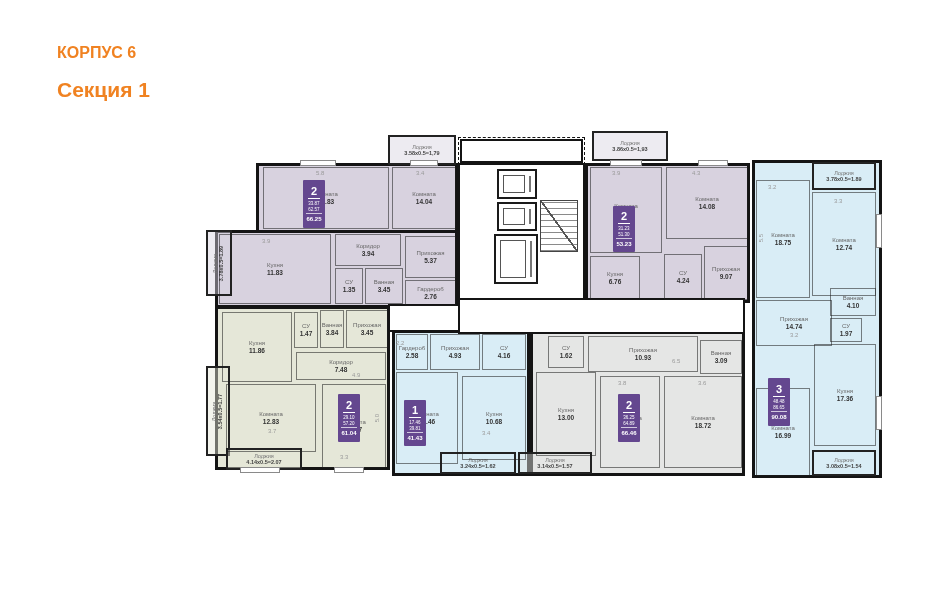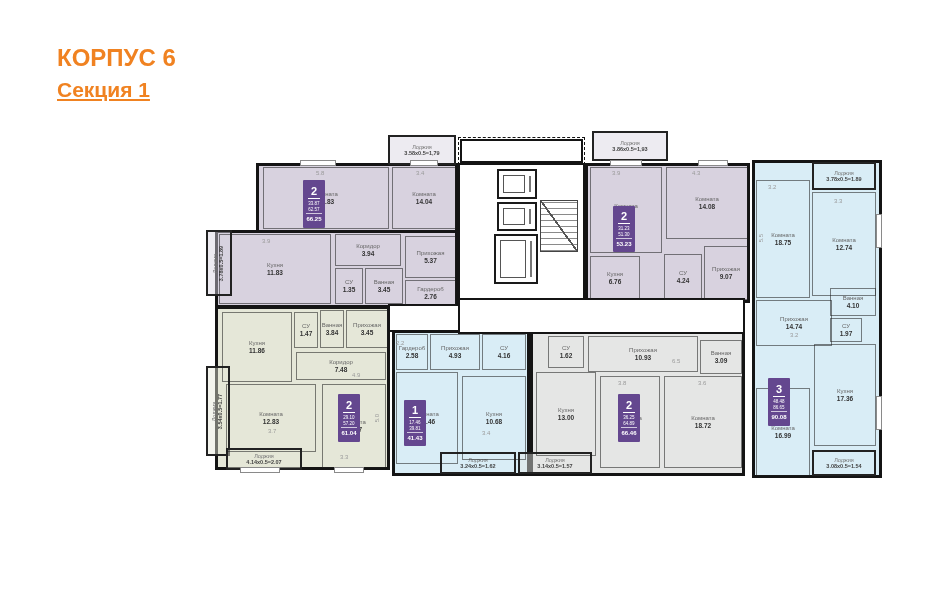--- a/index.html
+++ b/index.html
@@ -1,19 +1,19 @@
 <!DOCTYPE html>
 <html><head>
 <meta charset="utf-8">
 <style>
   html,body{margin:0;padding:0;background:#fff;}
   #stage{position:relative;width:941px;height:600px;background:#ffffff;overflow:hidden;
          font-family:"Liberation Sans",sans-serif;}
-  .t1{position:absolute;left:57px;top:44px;font-size:24px;font-weight:bold;color:#f08221;text-align:center;}
-  .t2{position:absolute;left:57px;top:78px;font-size:21px;font-weight:bold;color:#f08221;text-decoration:underline;}
+  .t1{position:absolute;left:57px;top:44px;font-size:16px;font-weight:bold;color:#f08221;text-align:center;}
+  .t2{position:absolute;left:57px;top:78px;font-size:21px;font-weight:bold;color:#f08221;}
   .t3{position:absolute;left:57px;top:108px;font-size:17px;font-weight:bold;color:#1b1b1b;}
   .region{position:absolute;border:3px solid #141414;box-sizing:border-box;}
   .hall,.vest,.corr{position:absolute;background:#fff;border:2px solid #141414;box-sizing:border-box;}
   .vest{border-style:dashed;border-width:1px;outline:2px solid #141414;outline-offset:-4px;}
   .room{position:absolute;border:1px solid rgba(30,30,30,.55);box-sizing:border-box;
         display:flex;flex-direction:column;align-items:center;justify-content:center;text-align:center;}
   .room .nm{font-size:6px;color:#666;line-height:7px;}
   .room .ar{font-size:6.5px;font-weight:bold;color:#333;line-height:8px;}
   .loggia{position:absolute;border:2px solid #222;box-sizing:border-box;
           display:flex;align-items:center;justify-content:center;overflow:hidden;}

